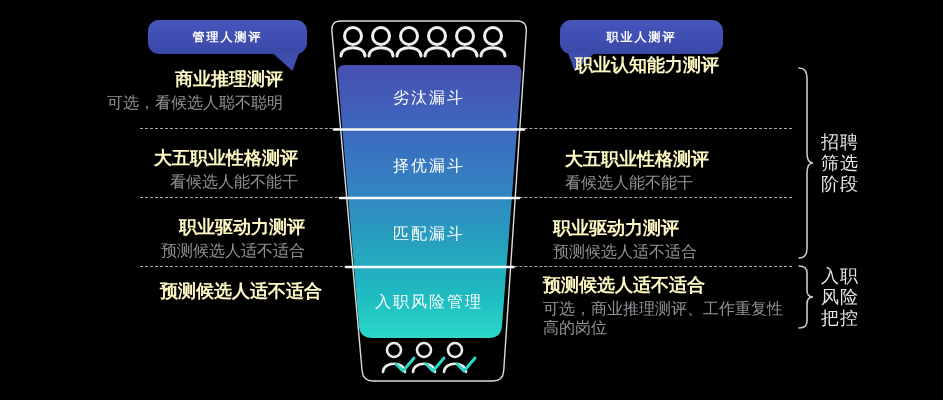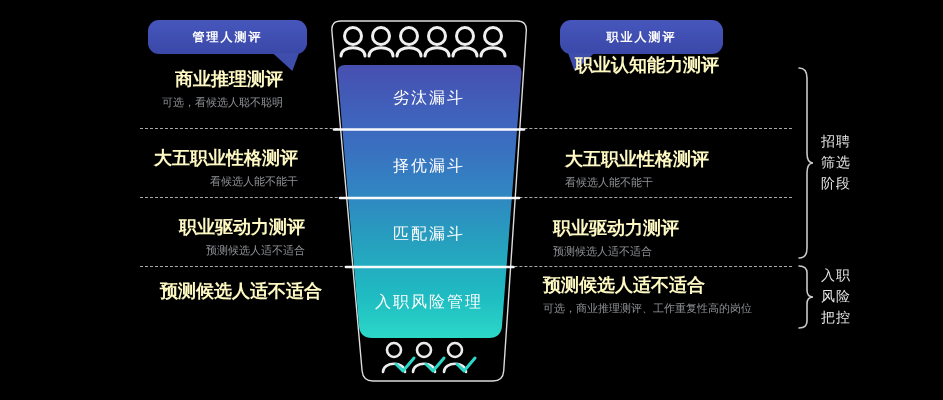--- a/index.html
+++ b/index.html
@@ -21,36 +21,36 @@
   .tail-l{right:8px;clip-path:polygon(12% 0,100% 0,78% 100%);}
   .tail-r{left:8px;clip-path:polygon(0 0,88% 0,22% 100%);}
   
   .dash{
     position:absolute;left:140px;width:652px;height:0;
     border-top:1px dashed rgba(225,225,225,.75);z-index:1;
   }
   
   .row{position:absolute;z-index:3;}
   .row-title{font-size:18px;font-weight:bold;color:#fef9c3;line-height:17px;}
-  .row-desc{font-size:11px;color:#919398;margin-top:6px;line-height:19px;white-space:pre-line;}
+  .row-desc{font-size:16px;color:#919398;margin-top:6px;line-height:19px;white-space:pre-line;}
   .row-left{text-align:right;}
   .row-right{text-align:left;}
   
   .funnel-svg{position:absolute;left:315px;top:8px;z-index:2;}
   .band-label{fill:#fff;font-size:16px;letter-spacing:2px;font-family:"DejaVu Sans","Liberation Sans",sans-serif;}
   .outline{fill:#000;stroke:#dcdcdc;stroke-width:1.4;}
   .sep{stroke:#fff;stroke-width:2.6;stroke-linecap:round;opacity:.96;}
   .icon-stroke{fill:none;stroke:#f0f0f0;stroke-width:3;stroke-linecap:round;}
   .icon-stroke2{fill:none;stroke:#ececec;stroke-width:2.6;stroke-linecap:round;}
   .chk{fill:none;stroke:#2bd8c8;stroke-width:3;stroke-linecap:round;stroke-linejoin:round;}
   
   .brace-svg{position:absolute;z-index:2;}
   .brace-path{fill:none;stroke:#c9c9c9;stroke-width:1.6;stroke-linecap:round;}
   .brace-label{
-    position:absolute;left:821px;color:#e6e6e6;font-size:14px;line-height:21px;
+    position:absolute;left:821px;color:#e6e6e6;font-size:18px;line-height:21px;
     letter-spacing:1px;white-space:pre-line;z-index:3;
   }
 </style>
 </head>
 <body>
 
 <div class="stage">
 
   <div class="badge badge-left">
     <span>管理人测评</span>

